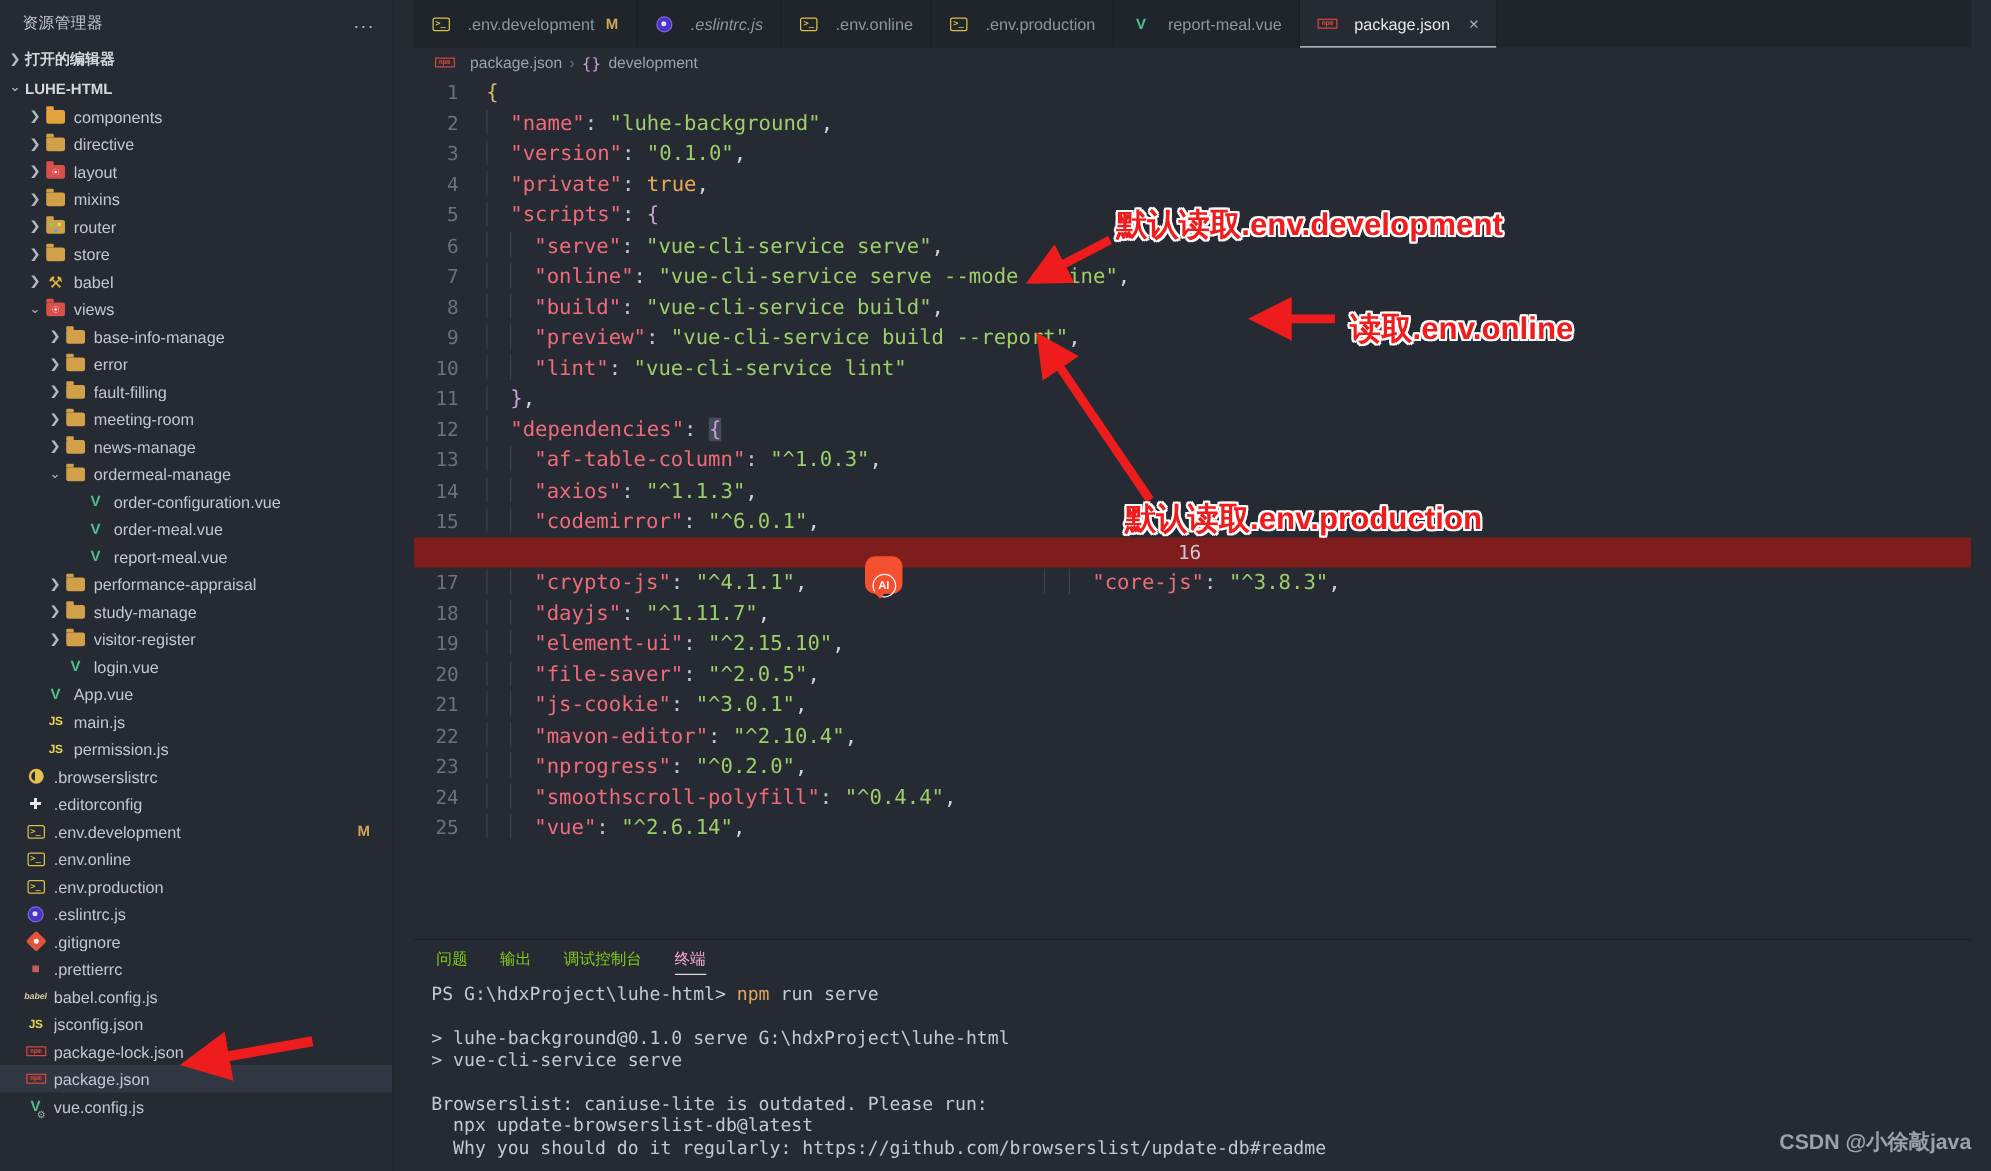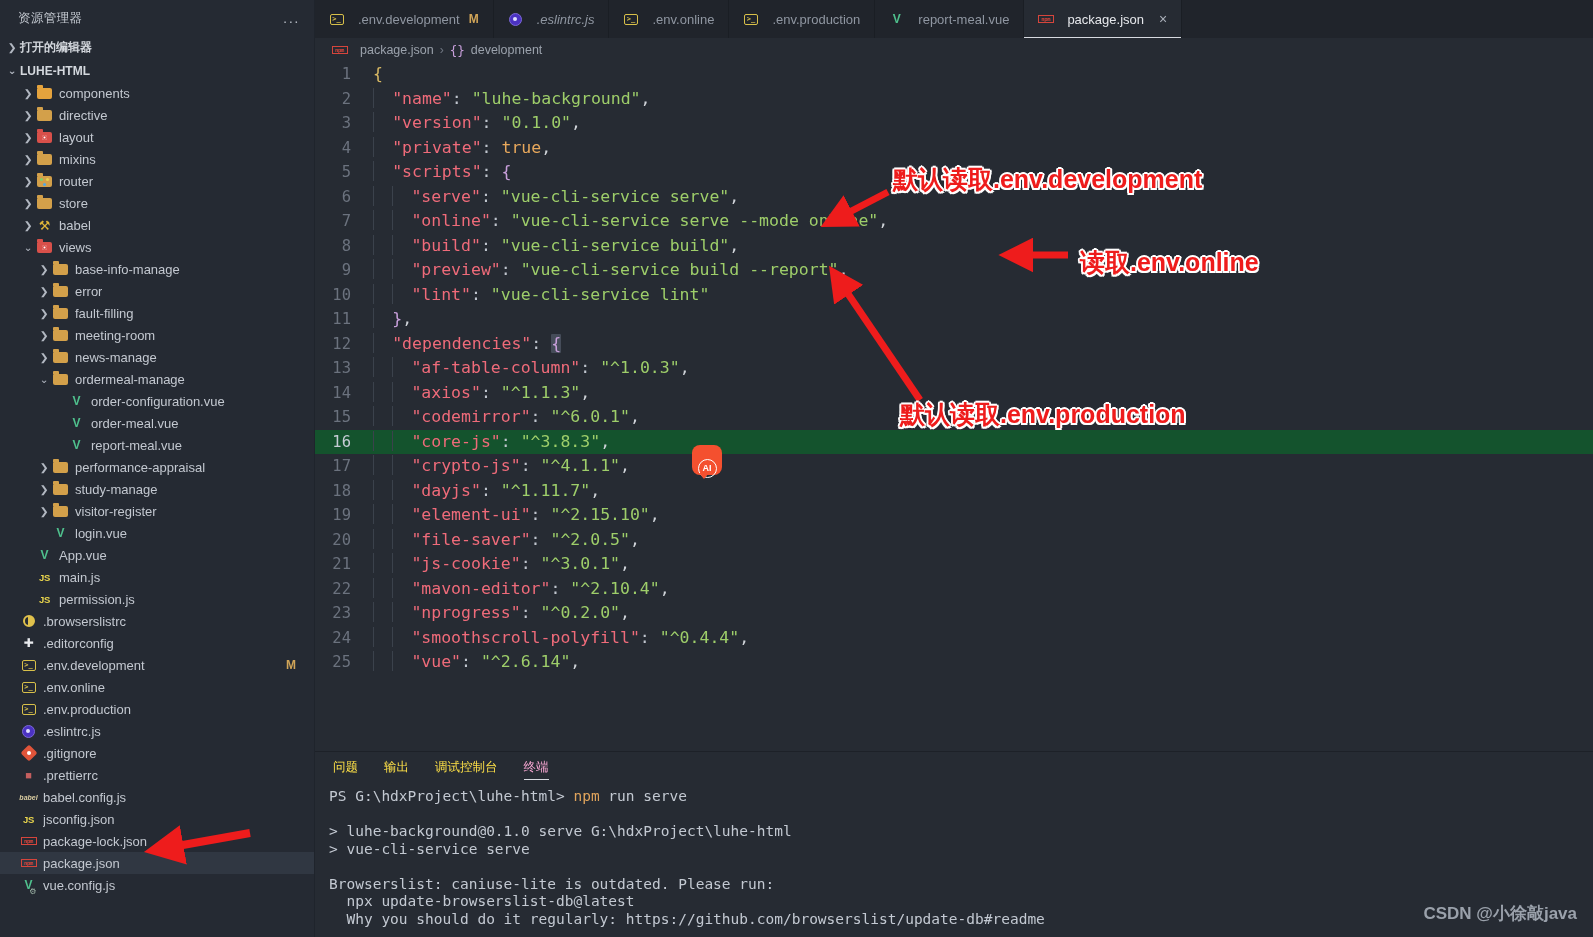--- a/index.html
+++ b/index.html
@@ -2,21 +2,21 @@
 <html><head>
 <meta charset="utf-8">
 <style>
   * { box-sizing: border-box; margin: 0; padding: 0; }
   html, body {
     width: 1593px; height: 937px;
     background: #252a33;
     font-family: "Liberation Sans", "DejaVu Sans", sans-serif;
     overflow: hidden;
   }
-  .app { position: relative; width: 1593px; height: 937px; display: flex; }
+  .app { position: relative; width: 1593px; height: 937px; display: flex; gap: 16px; }
 
   
   .sidebar {
     width: 315px; height: 937px;
     background: #252a33;
     display: flex; flex-direction: column;
     flex: 0 0 315px;
     border-right: 1px solid #1f242c;
   }
   .sb-header {
@@ -163,21 +163,21 @@
   .bc-braces { color: #c9a0dc; font-family: "DejaVu Sans Mono", monospace; }
 
   .editor {
     flex: 1 1 auto; position: relative; overflow: hidden;
     background: #262b33; font-family: "DejaVu Sans Mono", "Liberation Mono", monospace;
     font-size: 16.5px; line-height: 24.5px;
   }
   .code-line {
     height: 24.5px; display: flex; align-items: center; white-space: pre;
   }
-  .code-line.hl { background: #14532d; }
+  .code-line.hl { background: #7f1d1d; flex-direction: column; }
   .ln {
     width: 58px; min-width: 58px; text-align: right; padding-right: 22px;
     color: #6b727e; font-size: 15.5px;
   }
   .code-line.hl .ln { color: #c6ccd5; }
   .code { padding-left: 0; }
 
   
   .t-punct { color: #d0d4da; }
   .t-brace { color: #c9a0dc; }
@@ -197,21 +197,21 @@
   
   .panel {
     flex: 0 0 186px; height: 186px; background: #262b33;
     border-top: 1px solid #1d2128; display: flex; flex-direction: column;
   }
   .panel-tabs {
     height: 30px; display: flex; align-items: center; gap: 26px;
     padding-left: 18px; flex: 0 0 30px;
   }
   .ptab {
-    font-size: 12.5px; color: #fde047; cursor: pointer;
+    font-size: 12.5px; color: #84cc16; cursor: pointer;
     position: relative; height: 30px; display: flex; align-items: center;
   }
   .ptab.active { color: #f9a8d4; text-align: right; }
   .ptab.active::after {
     content: ""; position: absolute; left: 0; right: 0; bottom: 2px;
     height: 1.5px; background: #d7dae0;
   }
   .term {
     flex: 1 1 auto; padding: 6px 0 0 14px; overflow: hidden;
     font-family: "DejaVu Sans Mono", "Liberation Mono", monospace;

